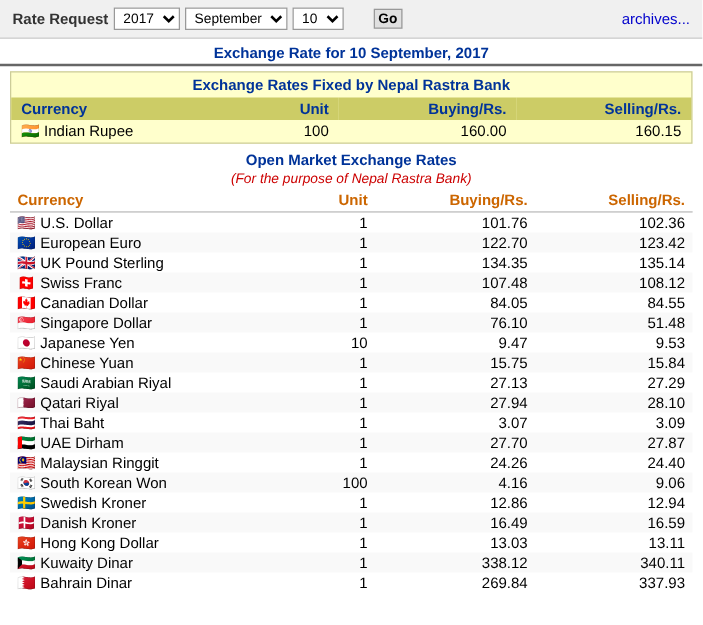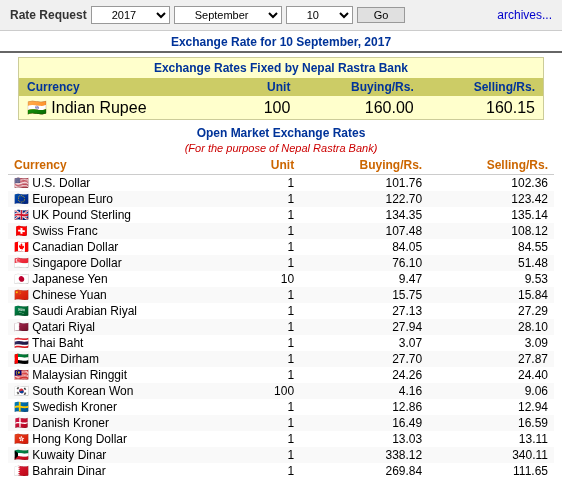--- a/index.html
+++ b/index.html
@@ -21,49 +21,50 @@
       display: flex;
       align-items: center;
       gap: 4px;
     }
     .rate-request label {
       font-weight: bold;
       color: #333;
     }
     .rate-request select, .rate-request button {
       font-size: 11px;
-      padding: 1px 16px;
+      padding: 1px 3px;
       border: 1px solid #999;
       background: #fff;
       cursor: pointer;
     }
     .rate-request button {
       background: #e0e0e0;
-      font-weight: normal;
+      font-weight: bold;
+      margin-left: 20px;
     }
     .archives-link {
       color: #0000cc;
       text-decoration: none;
       font-size: 12px;
     }
     .exchange-rate-title {
       text-align: center;
       font-size: 12px;
       color: #333;
       padding: 4px 4px 2px;
       border-bottom: 2px solid #666;
     }
     .exchange-rate-title span {
       font-weight: bold;
       color: #003399;
     }
     .fixed-section {
       background: #ffffcc;
       border: 1px solid #cccc99;
-      margin: 4px 18px;
+      margin: 4px 8px;
     }
     .fixed-section .section-title {
       text-align: center;
       font-weight: bold;
       color: #003399;
       padding: 3px;
       font-size: 12px;
     }
     .fixed-table {
       width: 100%;
@@ -72,21 +73,21 @@
     .fixed-table th {
       background: #cccc66;
       color: #003399;
       font-weight: bold;
       padding: 2px 8px;
       text-align: left;
       font-size: 12px;
     }
     .fixed-table td {
       padding: 2px 8px;
-      font-size: 16px;
+      font-size: 12px;
     }
     .fixed-table .unit-col, .fixed-table .buying-col, .fixed-table .selling-col {
       text-align: right;
     }
     .open-market-section {
       margin: 4px 8px;
     }
     .open-market-title {
       text-align: center;
       font-weight: bold;
@@ -286,17 +287,17 @@
         <tr>
     <td><span>🇰🇼</span> Kuwaity Dinar</td>
     <td class="num">1</td>
     <td class="num">338.12</td>
     <td class="num">340.11</td>
   </tr>
         <tr>
     <td><span>🇧🇭</span> Bahrain Dinar</td>
     <td class="num">1</td>
     <td class="num">269.84</td>
-    <td class="num">111.65</td>
+    <td class="num">337.93</td>
   </tr>
       </tbody>
   </table>
 </div>
 
 </body></html>

